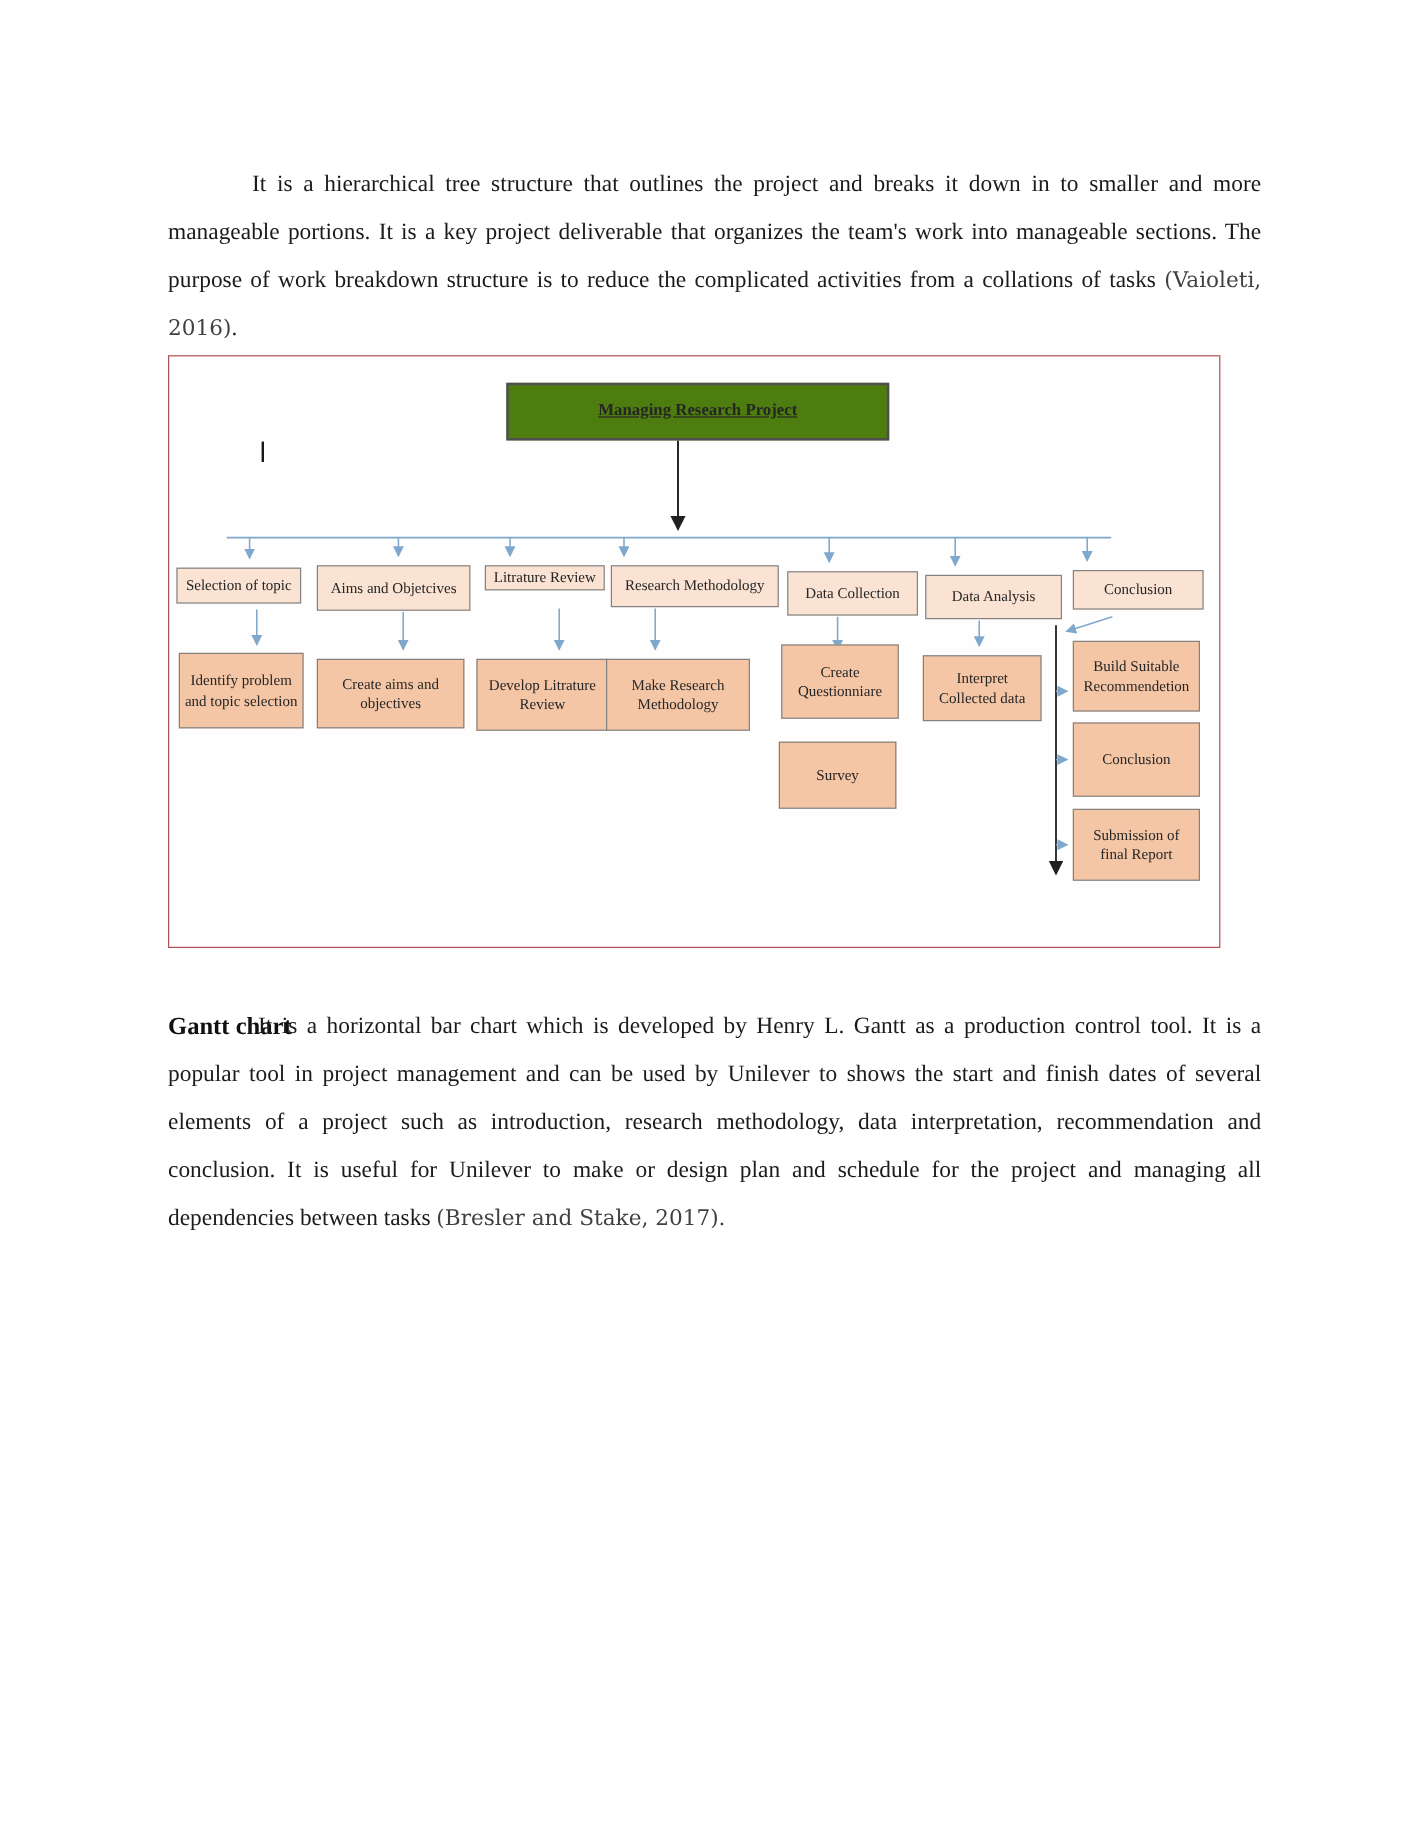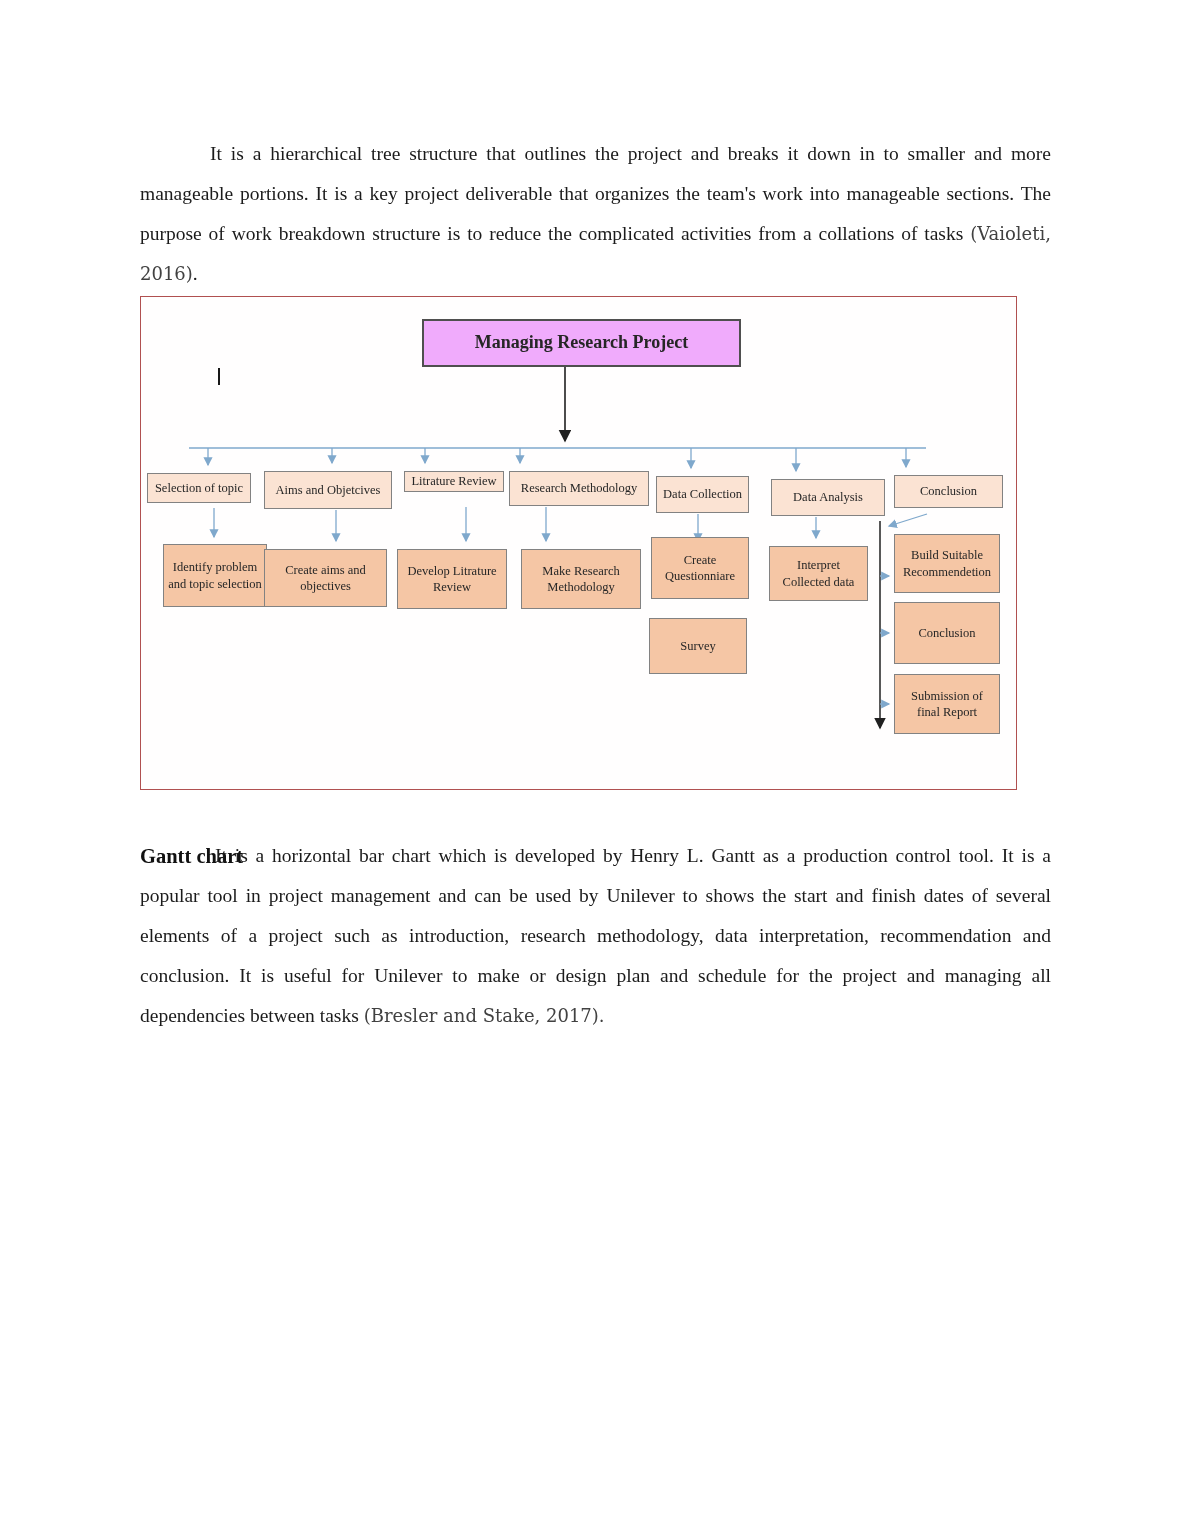--- a/index.html
+++ b/index.html
@@ -13,22 +13,22 @@
   .heading{position:absolute;left:140px;top:845px;margin:0;
         font-size:20.5px;font-weight:bold;color:#111;}
   .diagram-frame{position:absolute;left:140px;top:296px;width:877px;height:494px;
         border:1.5px solid #b05050;background:#fffefe;box-sizing:border-box;}
   .connectors{position:absolute;left:0;top:0;}
   .dbox{position:absolute;box-sizing:border-box;display:flex;align-items:center;
         justify-content:center;text-align:center;font-size:12.5px;line-height:1.3;
         color:#262626;padding:2px 4px;}
   .peach-light{background:#fbe3d3;border:1px solid #828282;}
   .peach-dark{background:#f5c6a5;border:1px solid #828282;}
-  .root-box{background:#f0abfc;border:2px solid #4f4f4f;font-weight:bold;
-        font-size:18px;}
+  .root-box{background:#4d7c0f;border:2px solid #4f4f4f;font-weight:bold;
+        font-size:14px;text-decoration:underline;}
   .cursor-mark{position:absolute;left:77px;top:71px;width:2px;height:17px;
         background:#181818;}
 </style>
 </head>
 <body>
 
 <div class="page">
 
   <p class="body-text para1"><span>It is a hierarchical tree structure that outlines the project and breaks it down in to smaller and more manageable portions. It is a key project deliverable that organizes the team's work into manageable sections. The purpose of work breakdown structure is to reduce the complicated activities from a collations of tasks </span><span class="citation">(Vaioleti, 2016)</span><span>.</span></p>
 
@@ -73,28 +73,28 @@
     </svg>
 
     <div class="cursor-mark"></div>
 
     <div class="dbox root-box" style="left:281px;top:22px;width:319px;height:48px;">Managing Research Project</div>
 
     <div class="dbox peach-light" style="left:6px;top:176px;width:104px;height:30px;">Selection of topic</div>
     <div class="dbox peach-light" style="left:123px;top:174px;width:128px;height:38px;">Aims and Objetcives</div>
     <div class="dbox peach-light" style="left:263px;top:174px;width:100px;height:21px;">Litrature Review</div>
     <div class="dbox peach-light" style="left:368px;top:174px;width:140px;height:35px;">Research Methodology</div>
-    <div class="dbox peach-light" style="left:515px;top:179px;width:93px;height:37px;">Data Collection</div>
+    <div class="dbox peach-light" style="left:515px;top:179px;width:109px;height:37px;">Data Collection</div>
     <div class="dbox peach-light" style="left:630px;top:182px;width:114px;height:37px;">Data Analysis</div>
     <div class="dbox peach-light" style="left:753px;top:178px;width:109px;height:33px;">Conclusion</div>
 
-    <div class="dbox peach-dark" style="left:8px;top:247px;width:104px;height:63px;margin-left:14px;">Identify problem and topic selection</div>
+    <div class="dbox peach-dark" style="left:8px;top:247px;width:104px;height:63px;">Identify problem and topic selection</div>
     <div class="dbox peach-dark" style="left:123px;top:252px;width:123px;height:58px;">Create aims and objectives</div>
     <div class="dbox peach-dark" style="left:256px;top:252px;width:110px;height:60px;">Develop Litrature Review</div>
-    <div class="dbox peach-dark" style="left:380px;top:252px;width:120px;height:60px;">Make Research Methodology</div>
+    <div class="dbox peach-dark" style="left:364px;top:252px;width:120px;height:60px;">Make Research Methodology</div>
     <div class="dbox peach-dark" style="left:510px;top:240px;width:98px;height:62px;">Create Questionniare</div>
     <div class="dbox peach-dark" style="left:628px;top:249px;width:99px;height:55px;">Interpret Collected data</div>
     <div class="dbox peach-dark" style="left:753px;top:237px;width:106px;height:59px;">Build Suitable Recommendetion</div>
 
     <div class="dbox peach-dark" style="left:508px;top:321px;width:98px;height:56px;">Survey</div>
     <div class="dbox peach-dark" style="left:753px;top:305px;width:106px;height:62px;">Conclusion</div>
     <div class="dbox peach-dark" style="left:753px;top:377px;width:106px;height:60px;">Submission of final Report</div>
   </div>
 
   <h2 class="heading">Gantt chart</h2>

